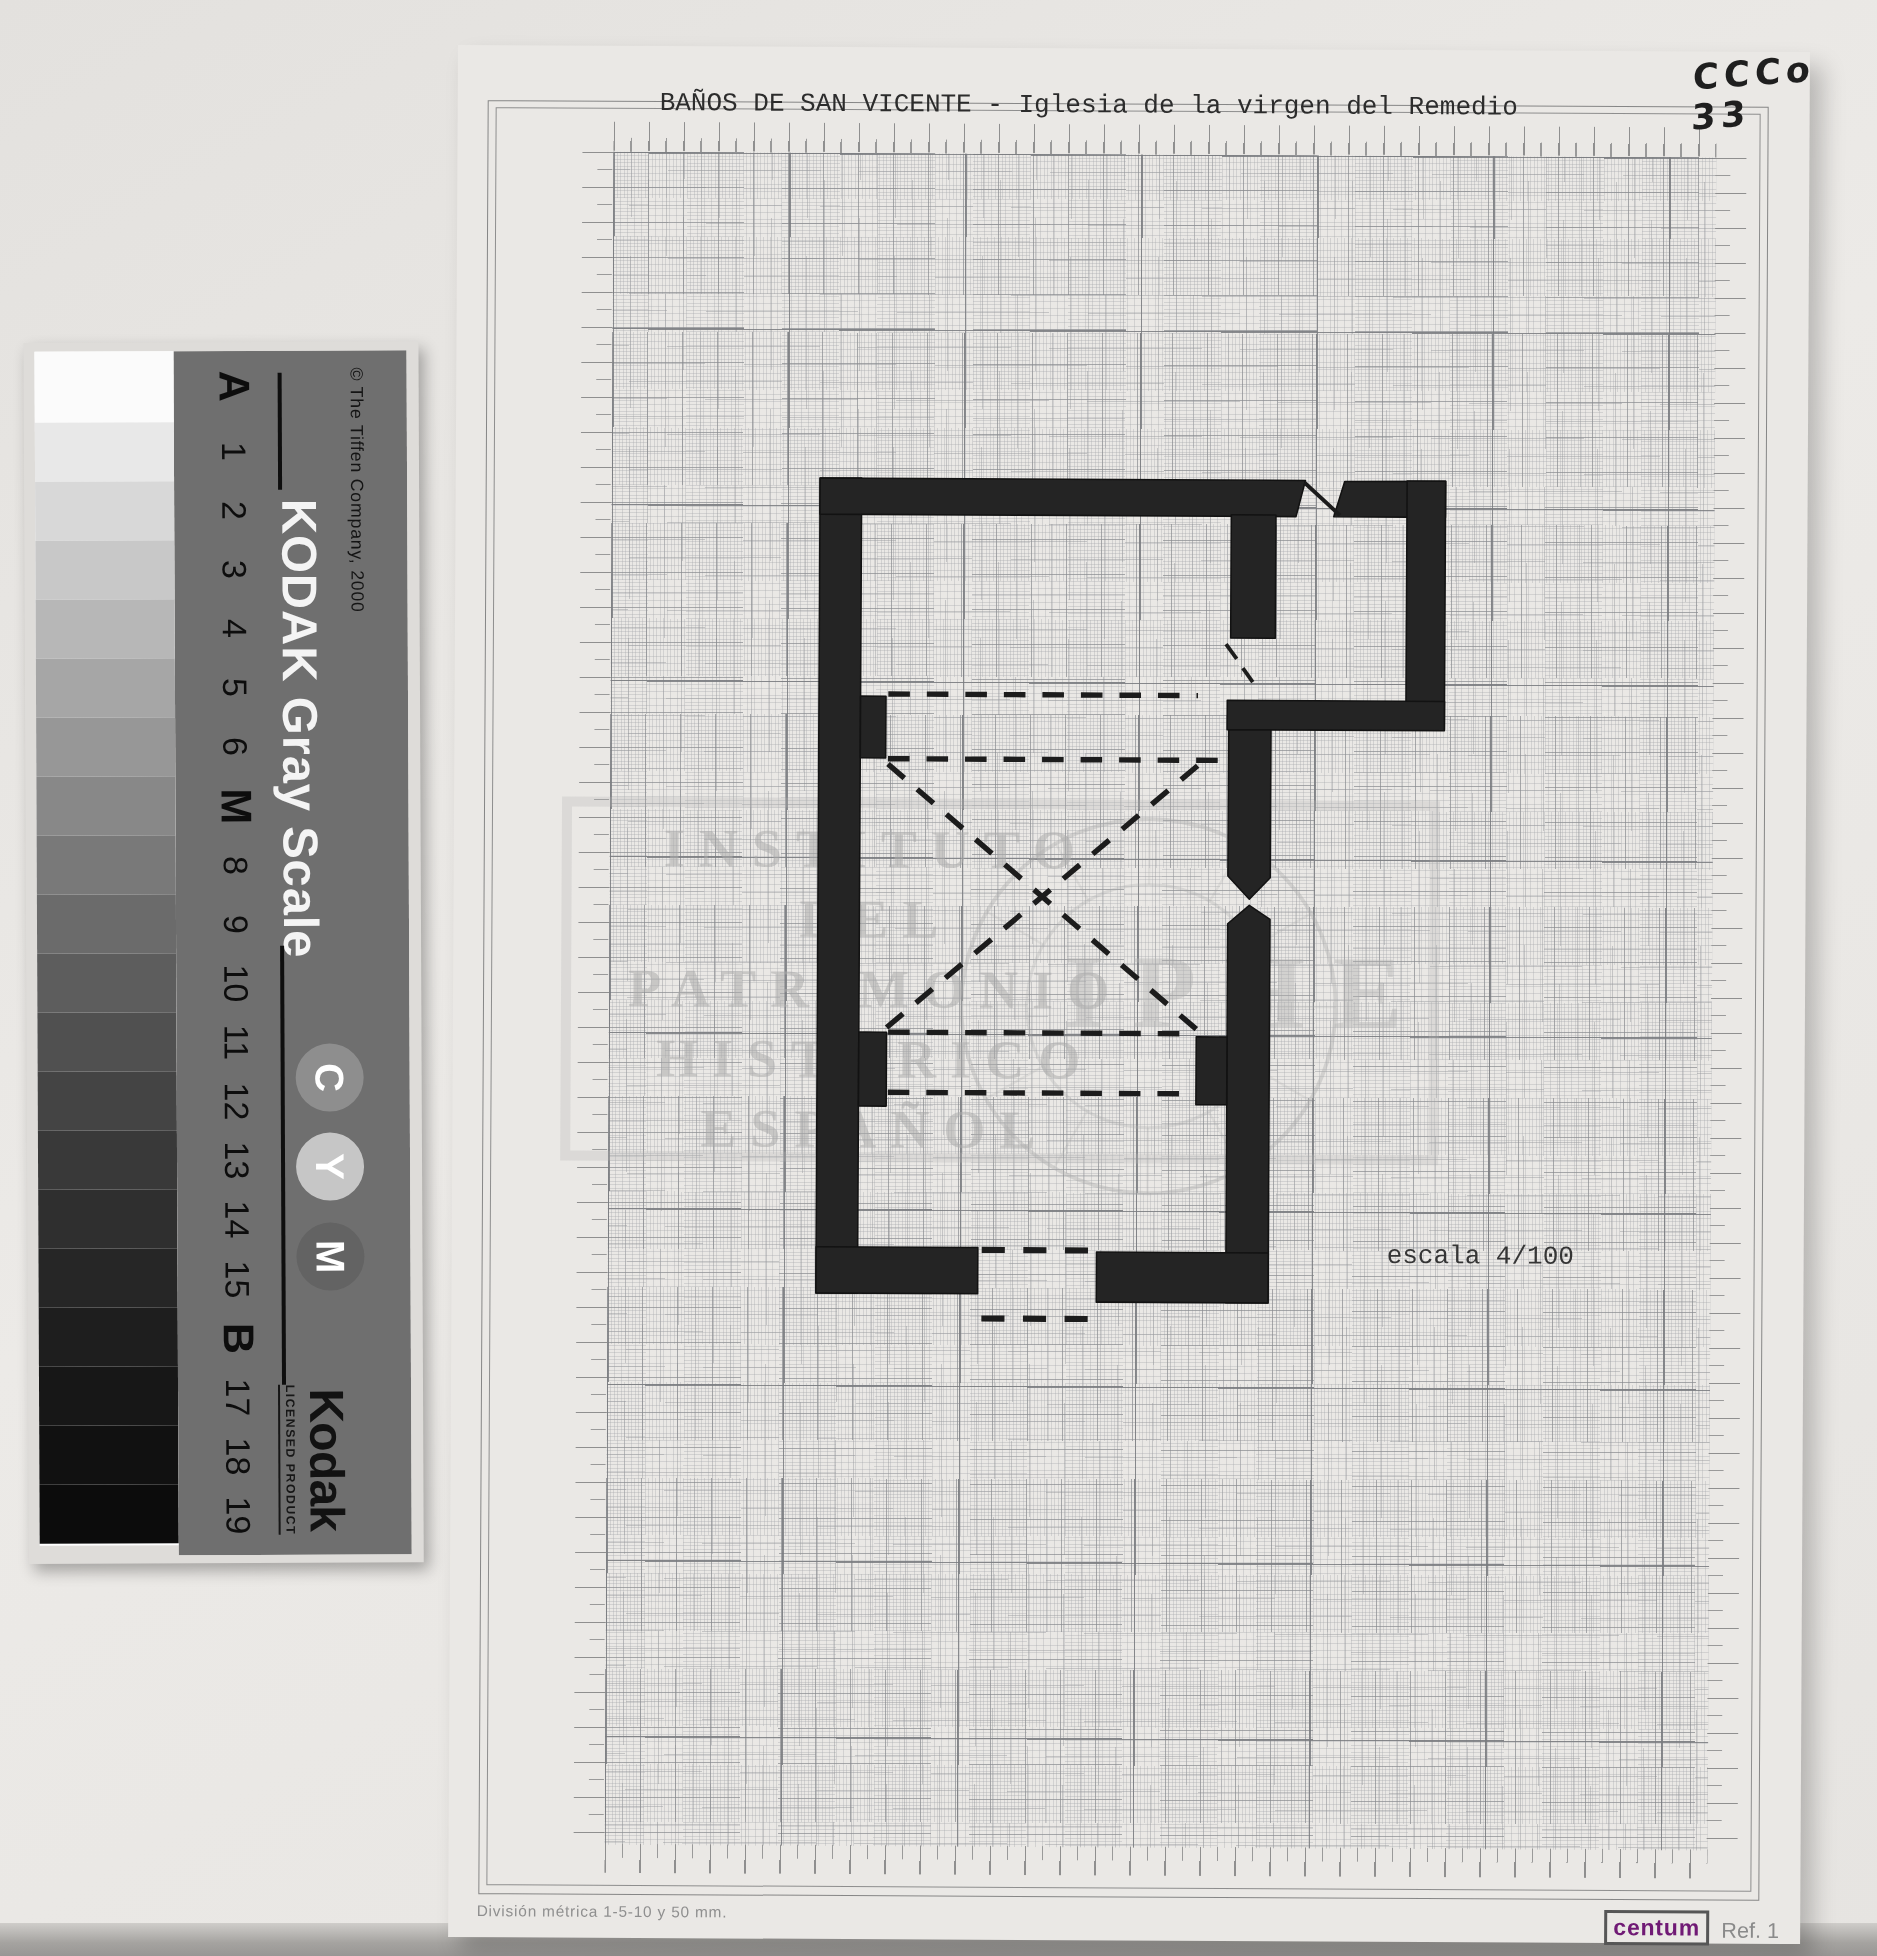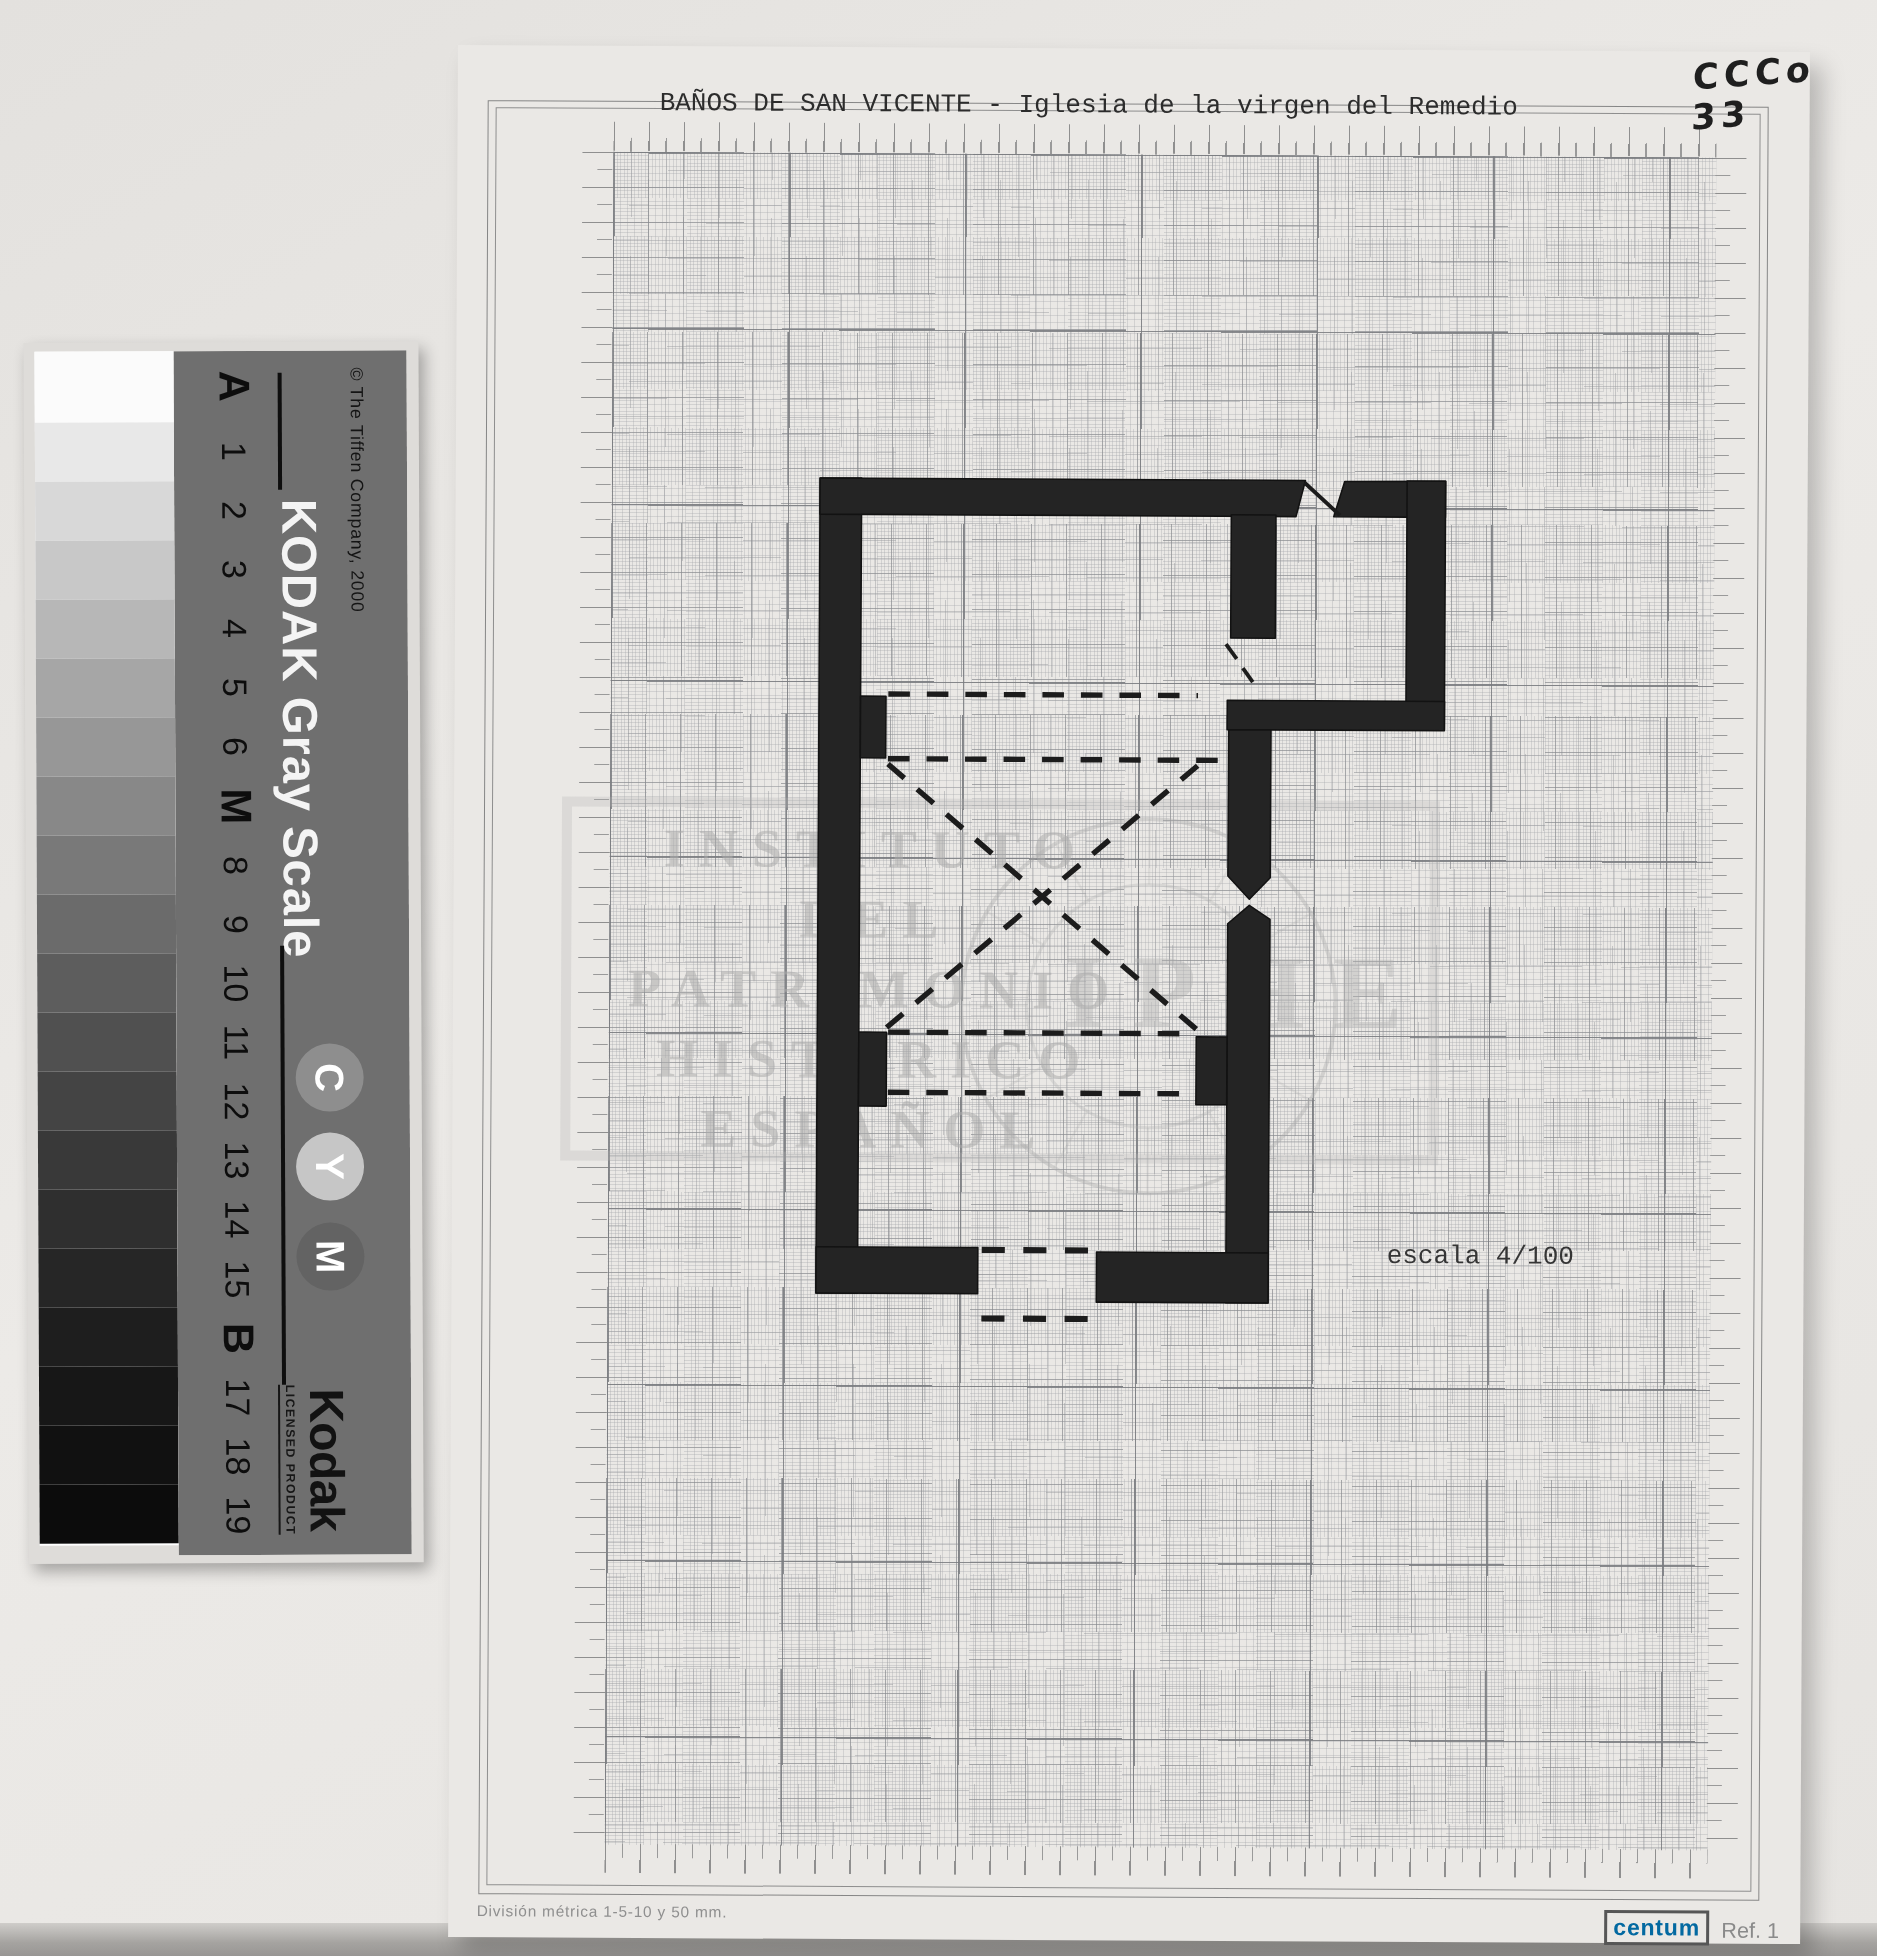--- a/index.html
+++ b/index.html
@@ -73,21 +73,21 @@
   .ticks-right-short { left:1258px; top:106px; width:15.4px; height:1693px;
     background-image:repeating-linear-gradient(to bottom, transparent 0 17px, #9a9a9a 17px 18.4px, transparent 18.4px 35px); }
 
   .sheet-title { position:absolute; left:202px; top:42px; font-family:"Liberation Mono", monospace;
                  font-size:26px; color:#2c2c2c; white-space:nowrap; z-index:6; }
   .escala { position:absolute; left:935px; top:1191px; font-family:"Liberation Mono", monospace;
             font-size:26px; color:#353535; z-index:6; }
   .division { position:absolute; left:28.5px; top:1857px; font-size:15.4px; letter-spacing:0.8px; color:#8f8f8f; z-index:6; }
   .centum-row { position:absolute; left:1156px; top:1859px; display:flex; align-items:flex-end; z-index:6; }
   .centum-box { border:3.1px solid #565656; padding:0.8px 6.2px; font-size:23px; font-weight:bold;
-                color:#0369a1; letter-spacing:0.8px; }
+                color:#701a75; letter-spacing:0.8px; }
   .ref-label { font-size:21.6px; color:#8a8a8a; margin-left:12.3px; padding-bottom:1.5px;text-align:center; }
 
   
   .wm { position:absolute; left:108px; top:751px; width:878px; height:364px;
         border:10.8px solid rgba(178,178,178,0.28); z-index:3; }
   .wm-lines { position:absolute; left:0; top:6.2px; width:609px; text-align:center;
               font-family:"Liberation Serif", serif; font-weight:bold;
               font-size:54px; line-height:70px; letter-spacing:14px;
               color:rgba(172,172,172,0.55); }
   .wm-rings { position:absolute; left:354px; top:-23px; }

